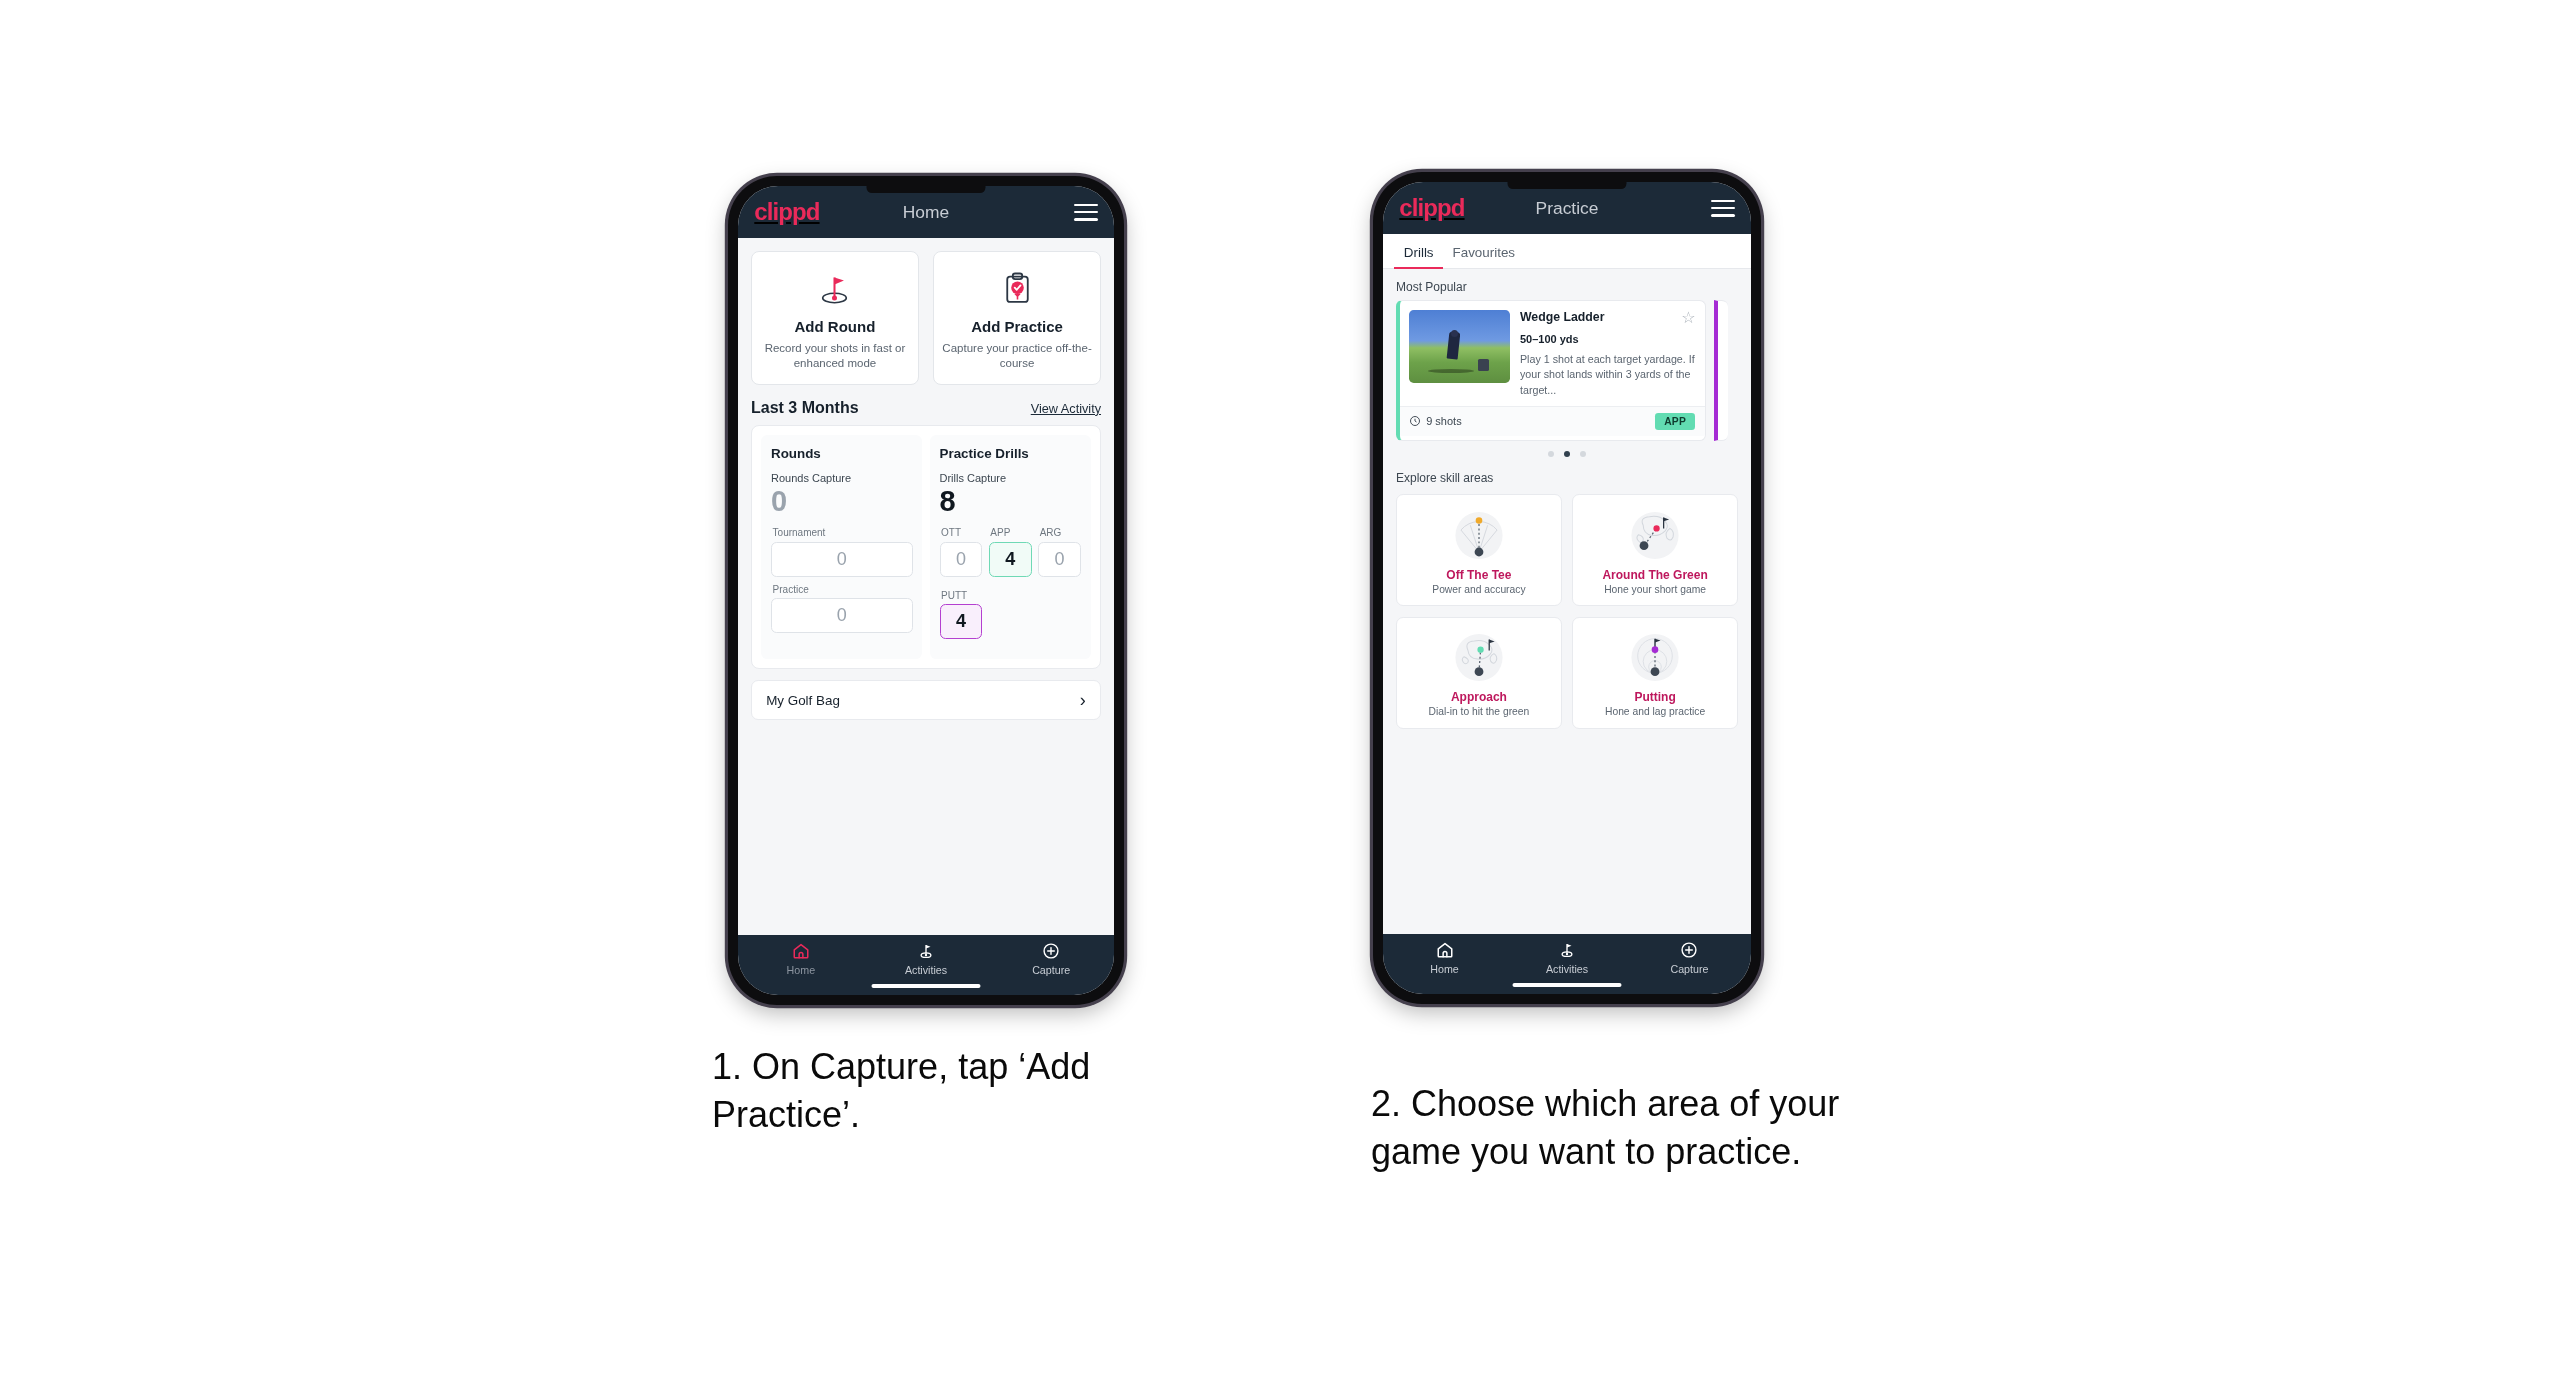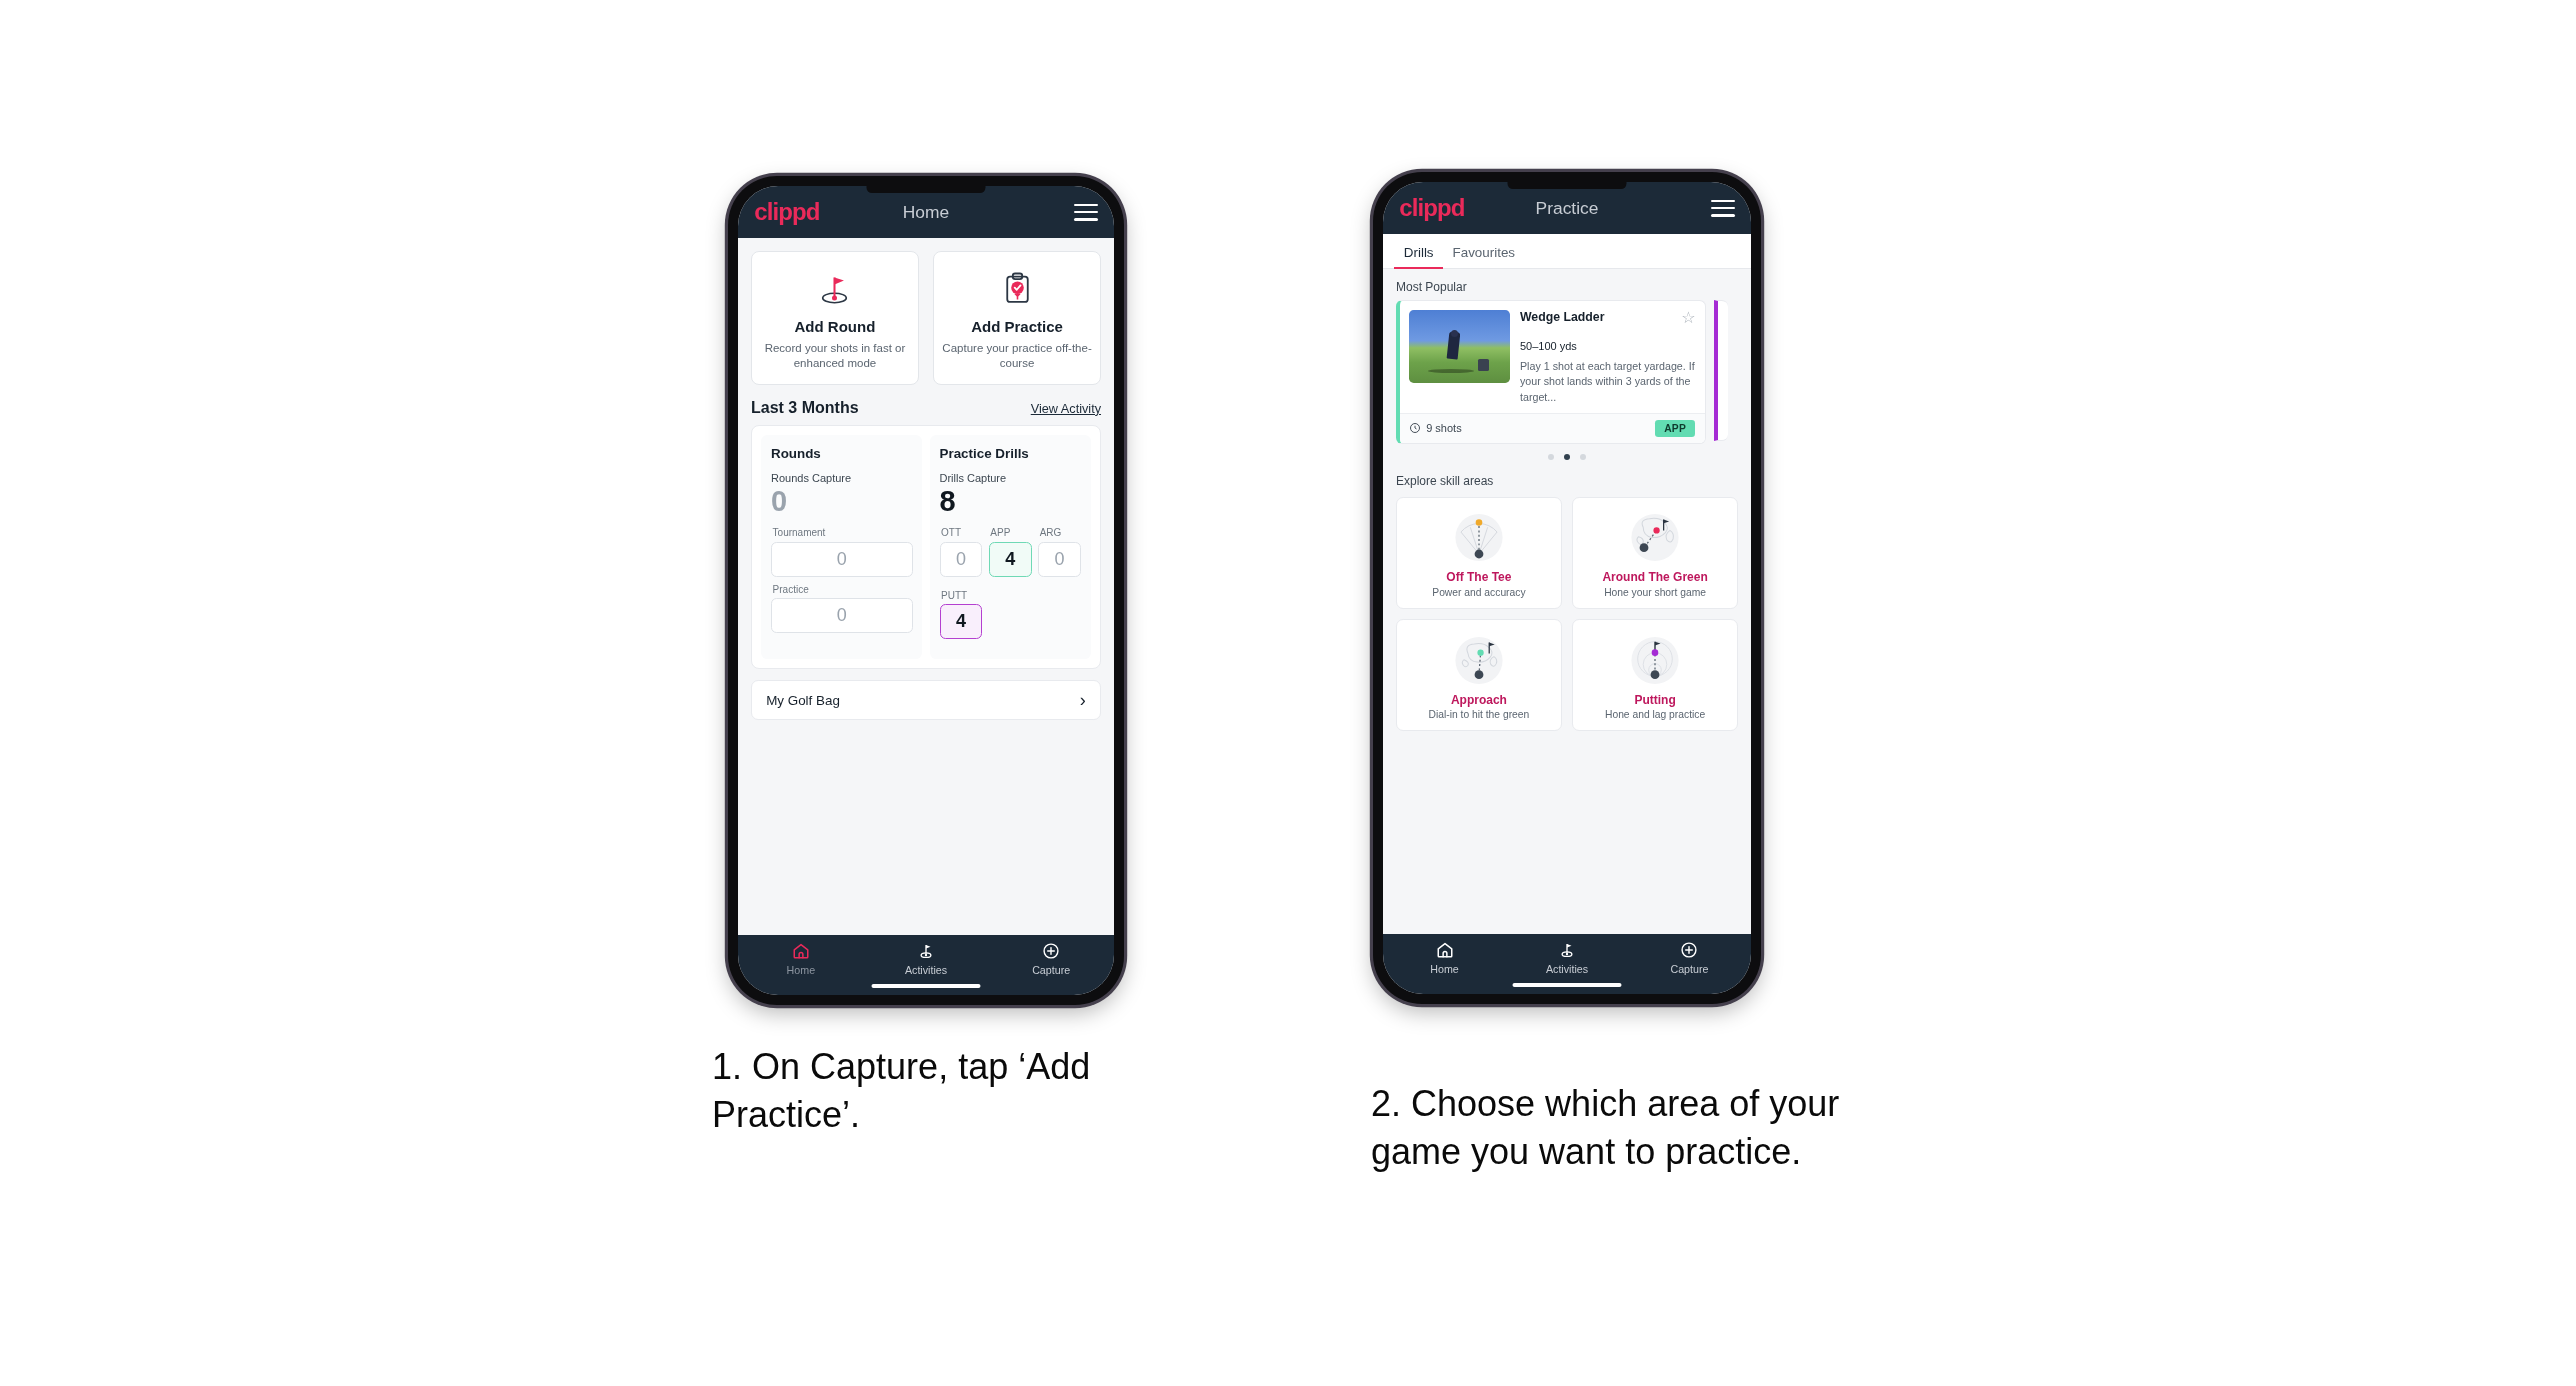--- a/index.html
+++ b/index.html
@@ -35,20 +35,21 @@
   }
 
   
   .appbar {
     flex: 0 0 auto;
     background: #1c2a38;
     height: 52px;
     display: flex; align-items: center;
     padding: 0 16px;
     position: relative;
+    text-decoration: underline;
   }
   .brand {
     color: #ea2a5a; font-size: 24px; font-weight: 700;
     letter-spacing: -0.9px;
   }
   .appbar-title {
     position: absolute; left: 0; right: 0; text-align: center;
     color: #c8cdd4; font-size: 17.4px; font-weight: 400;
     pointer-events: none;
   }
@@ -143,21 +144,21 @@
   }
   .thumb .golfer {
     position:absolute; left:38%; top:30%; width:11px; height:27px; background:#1f2740;
     border-radius: 3.2px 3.2px 0.8px 0.8px; transform: rotate(6deg);
   }
   .thumb .head { position:absolute; left:41%; top:27%; width:7.1px; height:7.1px; border-radius:50%; background:#2a3150; }
   .thumb .bag { position:absolute; left:68%; top:66%; width:11px; height:12.7px; background:#3a4250; border-radius:1.6px; }
   .thumb .shadow { position:absolute; left:18%; top:80%; width:46%; height:4px; background:rgba(0,0,0,.32); border-radius:50%; }
   .drill-meta { flex:1; min-width:0; }
   .drill-title { font-size: 12.3px; font-weight:700; color:#16202b; }
-  .drill-yds { font-size: 11px; font-weight:400; color:#16202b; margin-top:16px; }
+  .drill-yds { font-size: 11px; font-weight:700; color:#16202b; margin-top:9px; }
   .drill-desc { font-size: 10.7px; color:#5b6570; line-height:1.45; margin-top: 6.3px; }
   .star { float:right; font-size: 16px; color:#aab1b9; line-height:1; }
   .drill-foot {
     border-top:0.8px solid #eceef1; display:flex; align-items:center;
     padding: 5.5px 9.5px; background:#fafbfc;
   }
   .shots { font-size: 11px; color:#3c4650; display:flex; align-items:center; gap:4.7px;}
   .badge {
     margin-left:auto; background:#62dcb2; color:#0f3b2e; font-size: 10.3px; font-weight:700;
     padding: 3.2px 9.5px; border-radius:3.2px; letter-spacing:0.2px;

